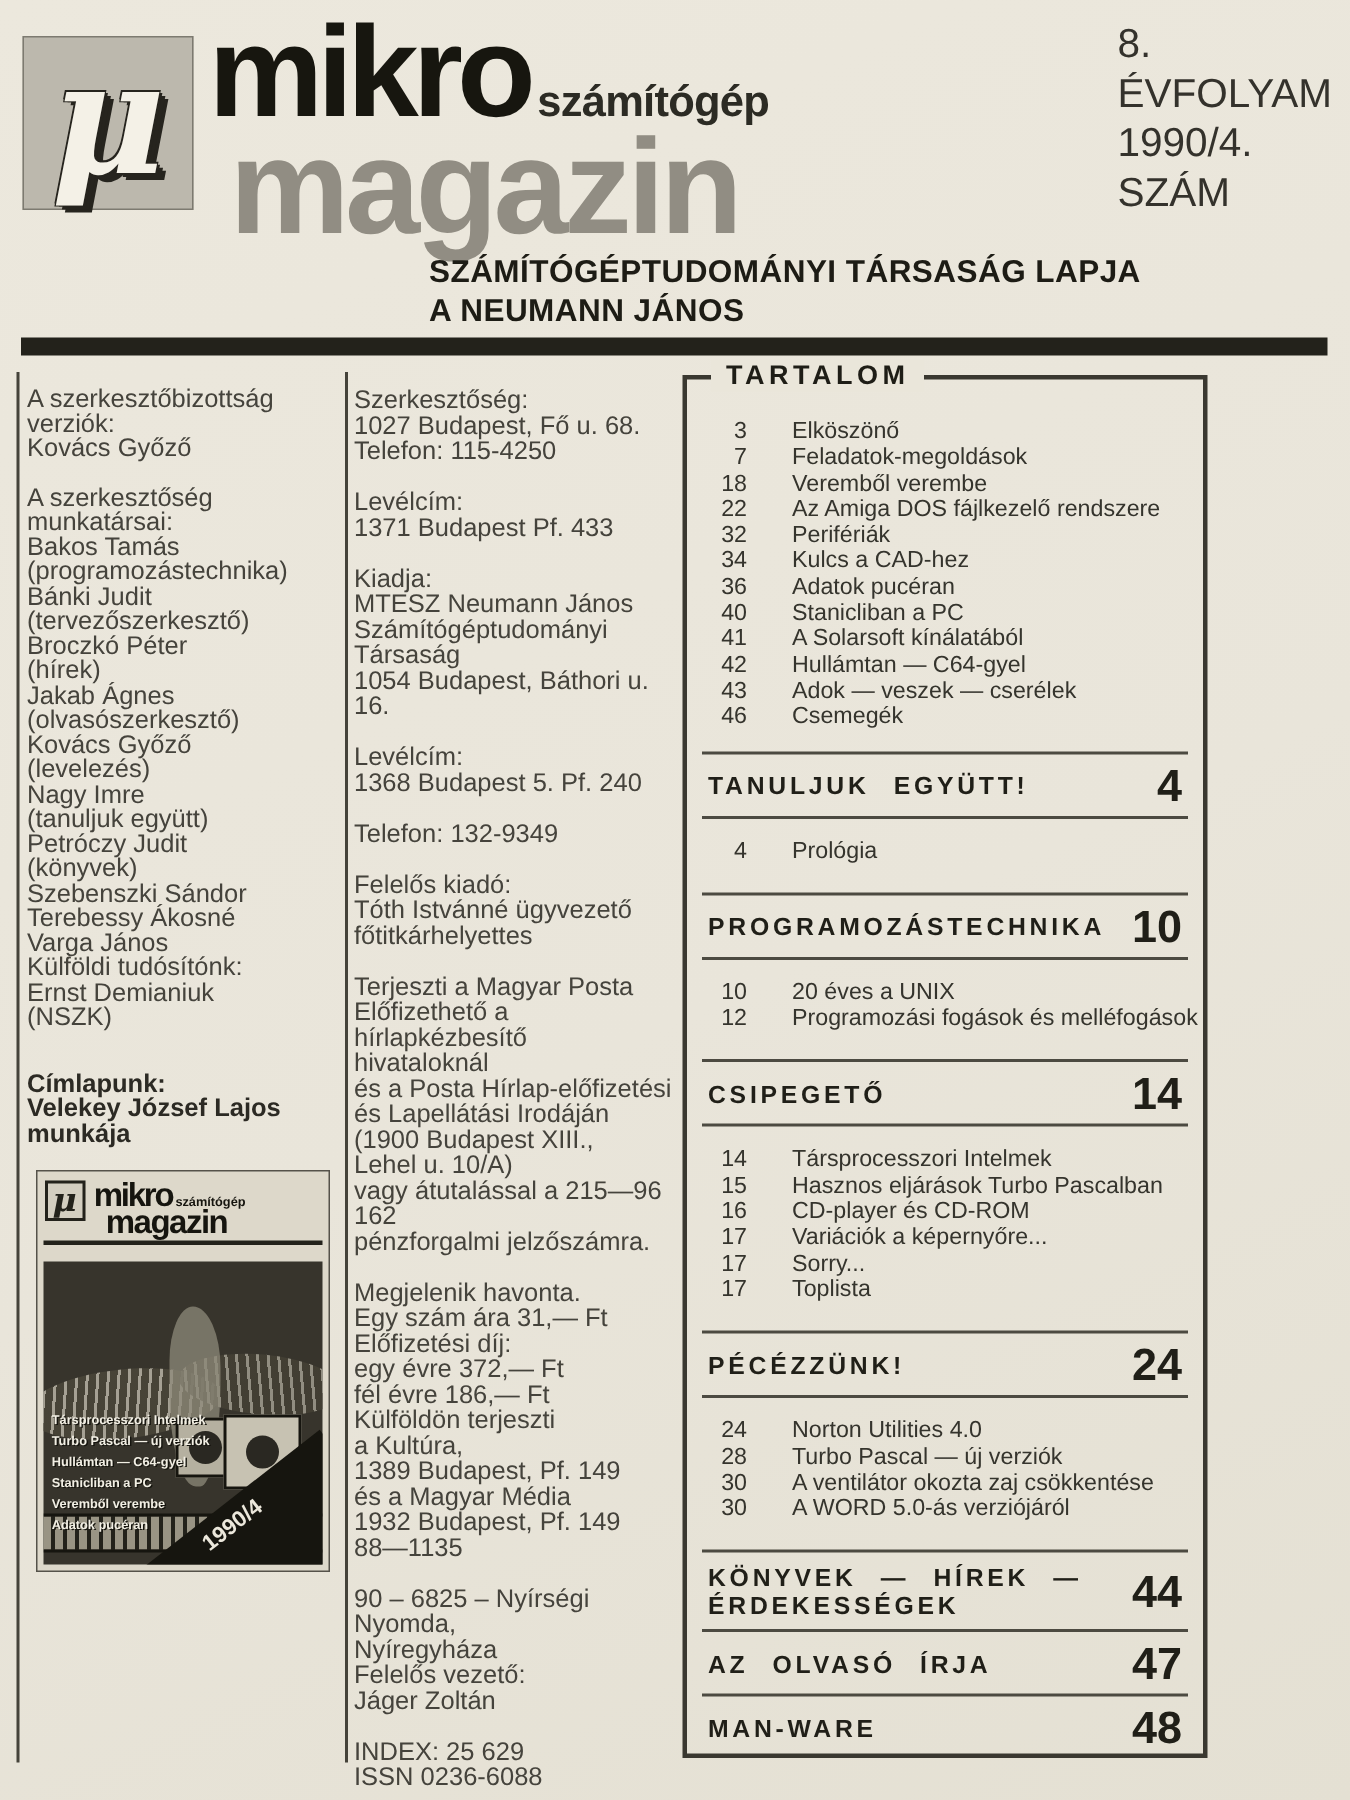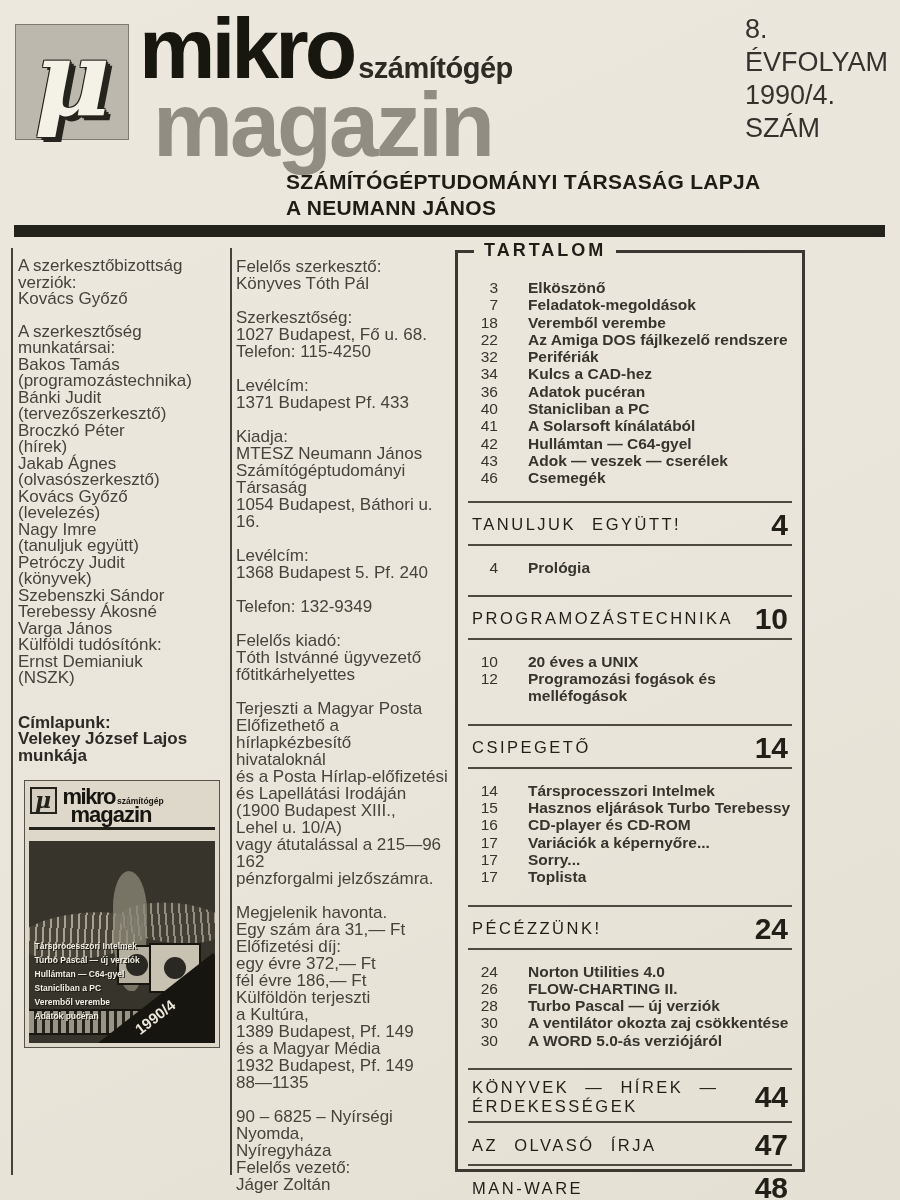--- a/index.html
+++ b/index.html
@@ -75,24 +75,24 @@
 
   
   .toc-box { position:absolute; left:455px; top:250px; width:350px; height:922px;
     border:3px solid #3a3830; }
   .toc-label { position:absolute; top:-13px; left:16px; background:#eae6da; padding:0 10px;
     font-size:18px; font-weight:bold; letter-spacing:3px; color:#1e1d16; }
   ul { list-style:none; }
   .toc-main { padding:26px 0 14px; }
   .toc-row { display:flex; font-size:15.5px; line-height:17.3px; color:#35342d; }
   .pg { width:40px; text-align:right; flex:none; }
-  .tt { margin-left:30px;font-weight:bold; }
+  .tt { margin-left:30px; }
   .toc-hr { height:0; border-top:2px solid #4c4a41; margin:0 10px; }
   .sec-head { display:flex; justify-content:space-between; align-items:center; padding:8px 14px 5px; }
-  .sec-title { font-size:16.5px; font-weight:normal; letter-spacing:2.5px; word-spacing:9px; color:#201f18; }
+  .sec-title { font-size:16.5px; font-weight:bold; letter-spacing:2.5px; word-spacing:9px; color:#201f18; }
   .sec-page { font-size:30px; font-weight:bold; color:#201f18; line-height:28px; }
   .sec-items { padding:13px 0 19px; }
 </style>
 </head>
 <body>
 
 <div class="page">
 
   <header>
     <div class="logo-box">
@@ -188,24 +188,20 @@
         <div class="ct-badge">
           <span>1990/4</span>
         </div>
       </div>
     </div>
   </aside>
 
   <aside class="col-mid">
     <div id="mid-groups">
         <div class="group">
-          <div class="line">Felelős szerkesztő:</div>
-          <div class="line">Könyves Tóth Pál</div>
-        </div>
-        <div class="group">
           <div class="line">Szerkesztőség:</div>
           <div class="line">1027 Budapest, Fő u. 68.</div>
           <div class="line">Telefon: 115-4250</div>
         </div>
         <div class="group">
           <div class="line">Levélcím:</div>
           <div class="line">1371 Budapest Pf. 433</div>
         </div>
         <div class="group">
           <div class="line">Kiadja:</div>
@@ -350,21 +346,21 @@
           <span class="sec-page">14</span>
         </div>
         <div class="toc-hr"></div>
         <ul class="sec-items">
           <li class="toc-row">
             <span class="pg">14</span>
             <span class="tt">Társprocesszori Intelmek</span>
           </li>
           <li class="toc-row">
             <span class="pg">15</span>
-            <span class="tt">Hasznos eljárások Turbo Terebessy</span>
+            <span class="tt">Hasznos eljárások Turbo Pascalban</span>
           </li>
           <li class="toc-row">
             <span class="pg">16</span>
             <span class="tt">CD-player és CD-ROM</span>
           </li>
           <li class="toc-row">
             <span class="pg">17</span>
             <span class="tt">Variációk a képernyőre...</span>
           </li>
           <li class="toc-row">
@@ -381,24 +377,20 @@
           <span class="sec-title">PÉCÉZZÜNK!</span>
           <span class="sec-page">24</span>
         </div>
         <div class="toc-hr"></div>
         <ul class="sec-items">
           <li class="toc-row">
             <span class="pg">24</span>
             <span class="tt">Norton Utilities 4.0</span>
           </li>
           <li class="toc-row">
-            <span class="pg">26</span>
-            <span class="tt">FLOW-CHARTING II.</span>
-          </li>
-          <li class="toc-row">
             <span class="pg">28</span>
             <span class="tt">Turbo Pascal — új verziók</span>
           </li>
           <li class="toc-row">
             <span class="pg">30</span>
             <span class="tt">A ventilátor okozta zaj csökkentése</span>
           </li>
           <li class="toc-row">
             <span class="pg">30</span>
             <span class="tt">A WORD 5.0-ás verziójáról</span>

